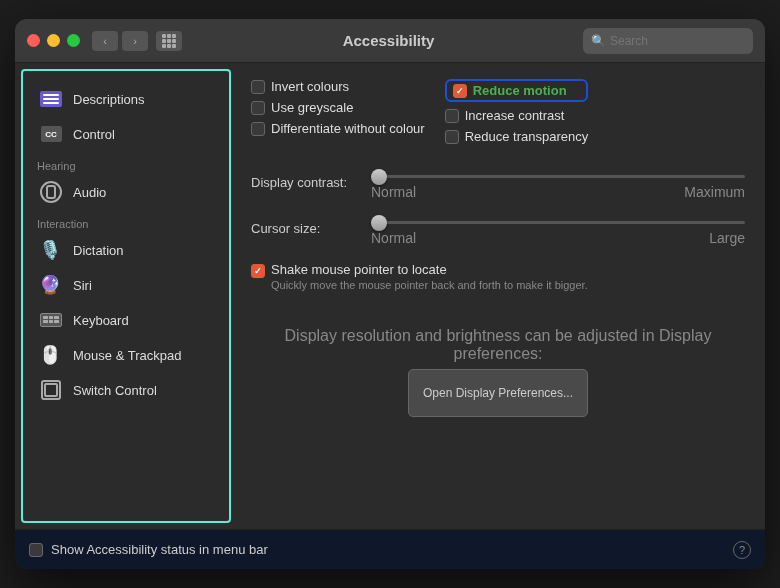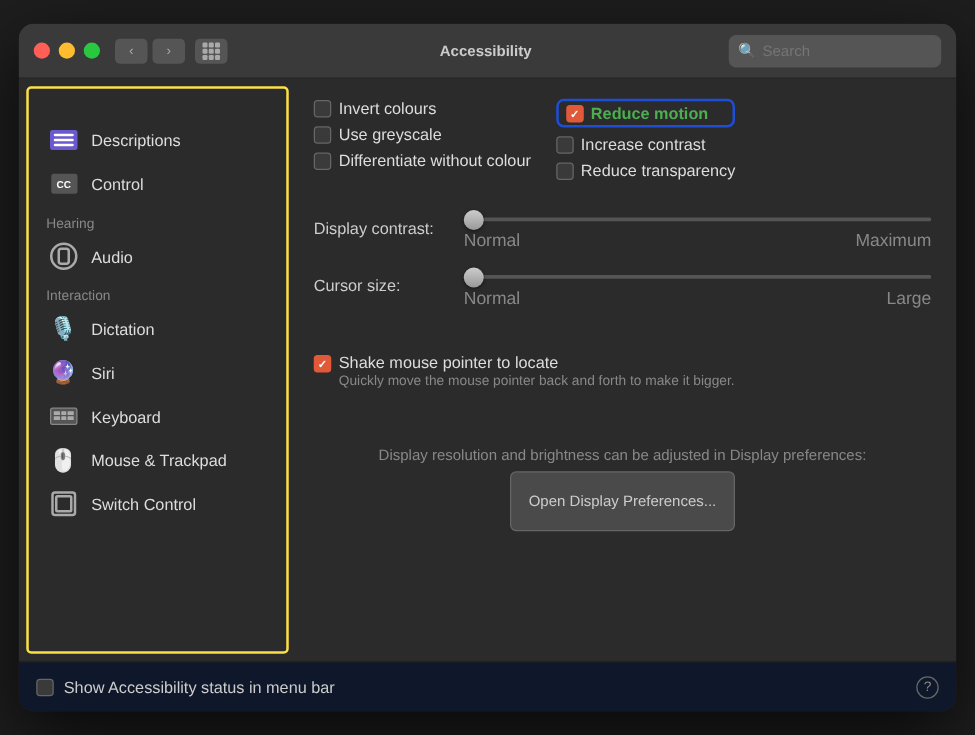--- a/index.html
+++ b/index.html
@@ -93,21 +93,21 @@
       width: 4px;
       height: 4px;
       background: #aaa;
       border-radius: 1px;
     }
 
     .titlebar-title {
       flex: 1;
       text-align: center;
       color: #ccc;
-      font-size: 12px;
+      font-size: 15px;
       font-weight: 600;
       margin-right: 0;
     }
 
     .search-bar {
       display: flex;
       align-items: center;
       background: #555;
       border-radius: 6px;
       padding: 4px 8px;
@@ -135,24 +135,24 @@
       display: flex;
       flex: 1;
       overflow: hidden;
     }
 
     
     .sidebar {
       width: 210px;
       background: #2b2b2b;
       border-right: 1px solid #1a1a1a;
-      padding: 23px 0;
+      padding: 10px 0;
       overflow-y: auto;
       flex-shrink: 0;
-      border: 2px solid #fde047;
+      border: 2px solid #5eead4;
       border-radius: 4px;
       margin: 6px 0 6px 6px;
     }
 
     .sidebar-item {
       display: flex;
       align-items: center;
       padding: 5px 12px;
       cursor: pointer;
       border-radius: 6px;
@@ -389,21 +389,21 @@
     .slider-label-text {
       color: #888;
       font-size: 14px;
     }
 
     
     .shake-row {
       display: flex;
       align-items: flex-start;
       gap: 6px;
-      margin-top: 20px;
+      margin-top: 0;
     }
 
     .shake-text {
       display: flex;
       flex-direction: column;
       gap: 2px;
     }
 
     .shake-title {
       color: #ddd;
@@ -412,23 +412,23 @@
     }
 
     .shake-desc {
       color: #888;
       font-size: 11px;
     }
 
     
     .display-note {
       color: #888;
-      font-size: 12px;
+      font-size: 16px;
       text-align: center;
-      margin-top: 18px;
+      margin-top: 8px;
     }
 
     .open-display-btn {
       display: block;
       margin: 6px auto 0;
       background: #4a4a4a;
       border: 1px solid #666;
       border-radius: 5px;
       color: #ccc;
       font-size: 12px;

